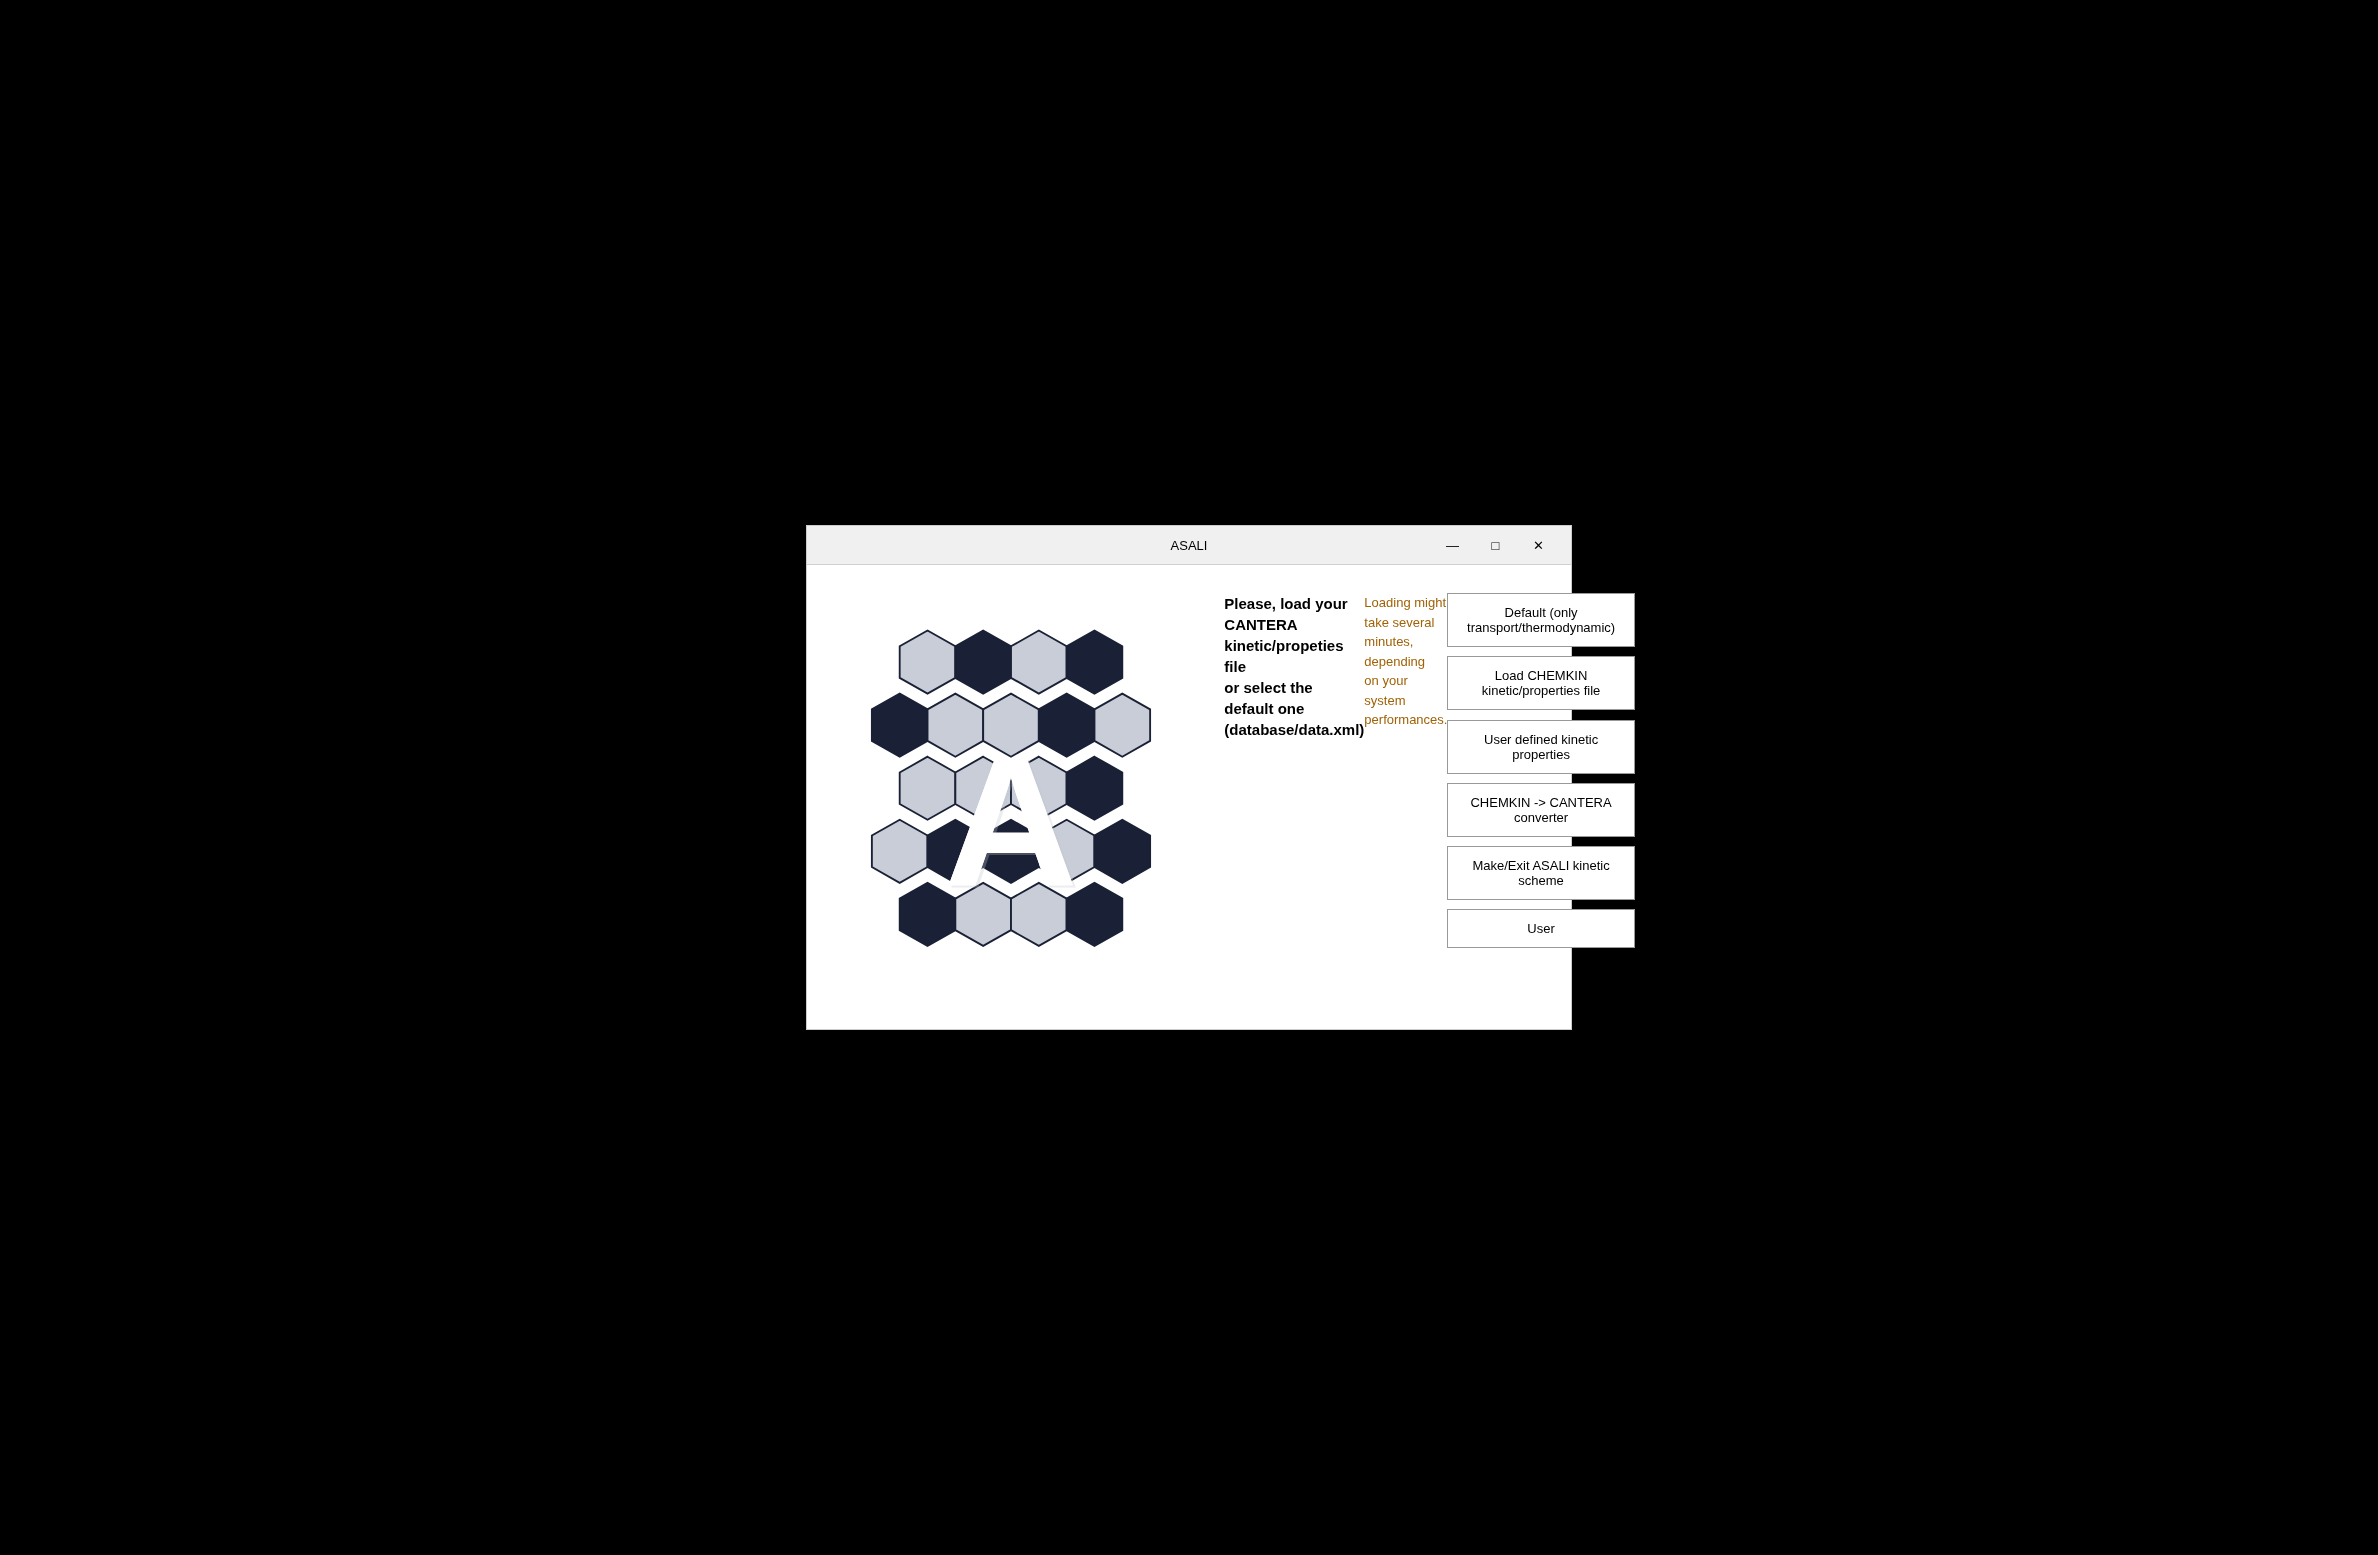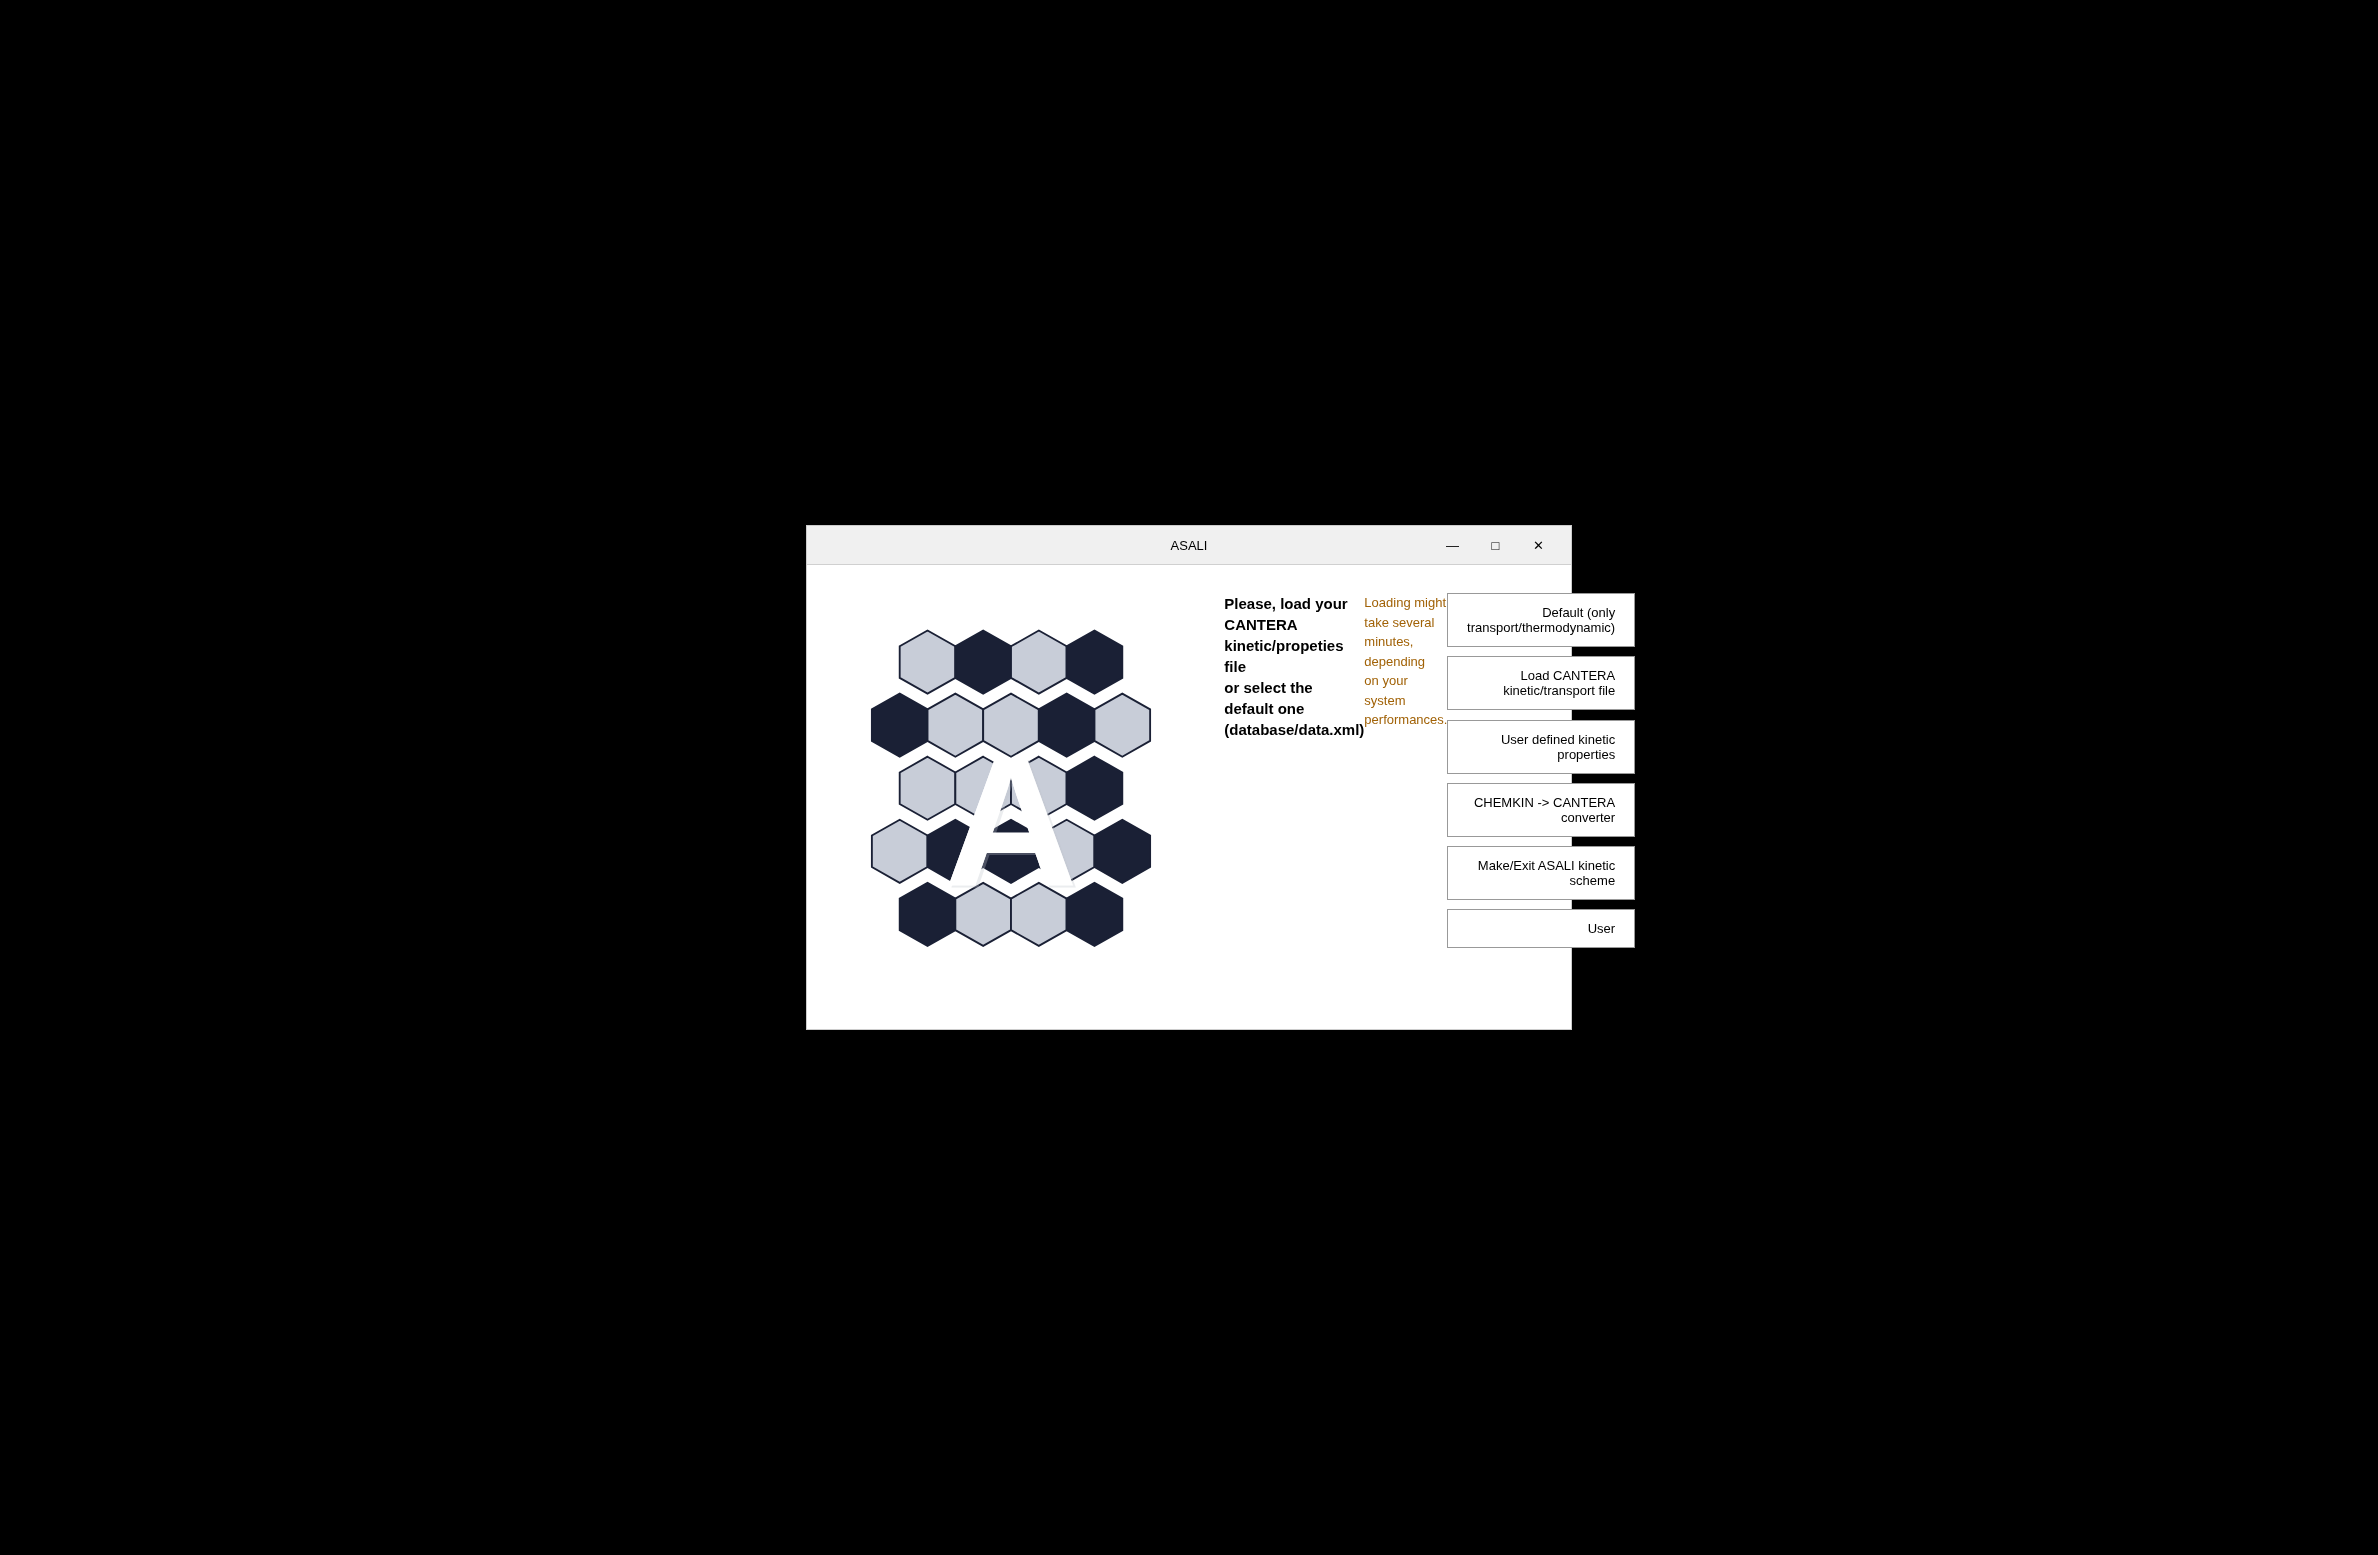--- a/index.html
+++ b/index.html
@@ -110,21 +110,21 @@
       gap: 9.3px;
     }
 
     .action-btn {
       background: #fff;
       border: 0.9px solid #999;
       padding: 11px 18.6px;
       font-size: 13px;
       color: #000;
       cursor: pointer;
-      text-align: right;
+      text-align: center;
       width: 100%;
     }
 
     
     svg.logo-svg {
       width: 334px;
       height: 371px;
     }
   </style>
 </head>
@@ -180,21 +180,21 @@
         <text x="180" y="295" text-anchor="middle" font-size="200" font-weight="900" fill="white" font-family="Arial, sans-serif">A</text>
       </svg>
     </div>
 
     <div class="right-panel">
       <p class="heading-text">Please, load your CANTERA kinetic/propeties file<br>or select the default one (database/data.xml)</p>
       <p class="subtext">Loading might take several minutes, depending<br>on your system performances.</p>
 
       <div class="btn-list">
         <button class="action-btn">Default (only transport/thermodynamic)</button>
-        <button class="action-btn">Load CANTERA kinetic/transport file</button>
+        <button class="action-btn">Load CHEMKIN kinetic/properties file</button>
         <button class="action-btn">User defined kinetic properties</button>
         <button class="action-btn">CHEMKIN -&gt; CANTERA converter</button>
         <button class="action-btn">Make/Exit ASALI kinetic scheme</button>
         <button class="action-btn">User</button>
       </div>
     </div>
   </div>
 </div>
 
 

